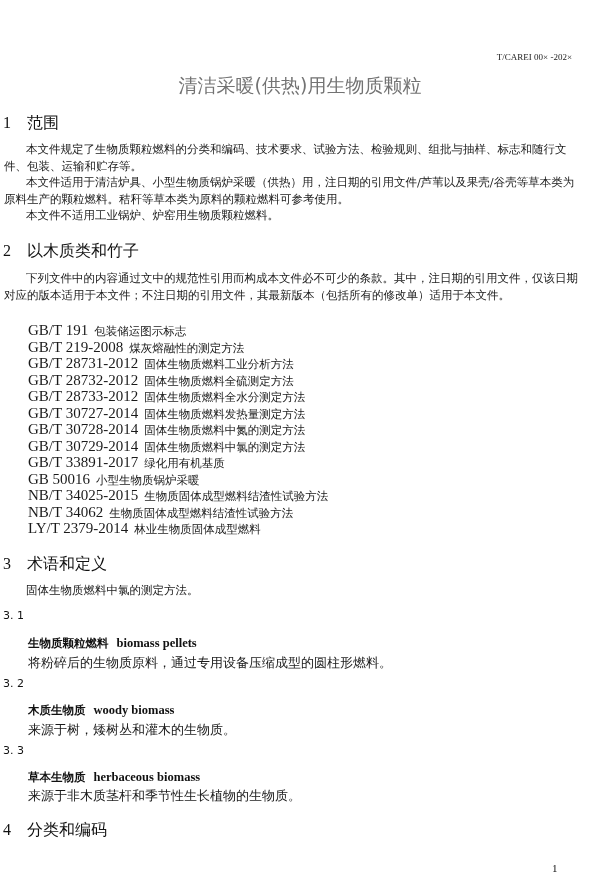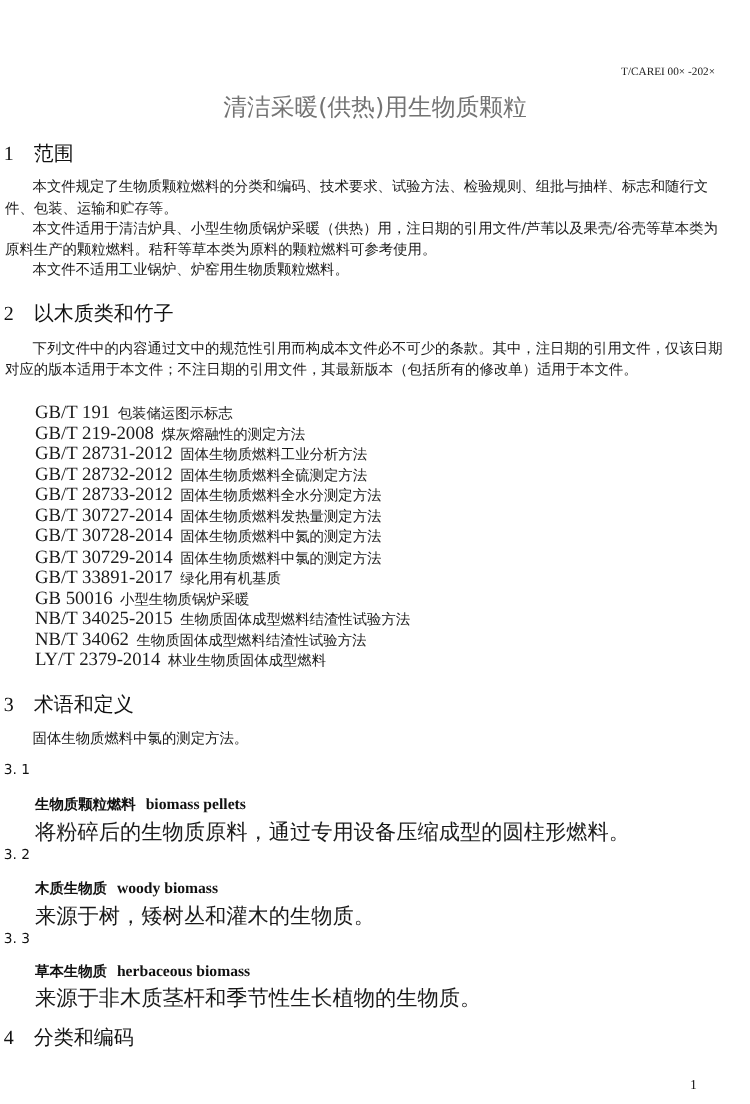--- a/index.html
+++ b/index.html
@@ -13,21 +13,21 @@
     .title { left: 0; width: 600px; text-align: center; top: 73px; font-size: 19px; font-family: "DejaVu Sans", sans-serif; color: #737373; }
     .h1 { left: 3px; font-size: 16px; font-family: Liberation Serif, serif; color: #111; }
     .h1 .num { display: inline-block; width: 24px; }
     .sub { left: 3px; font-size: 11px; font-family: "DejaVu Sans", sans-serif; color: #111; }
     .para { left: 4px; width: 576px; font-size: 11.5px; line-height: 16.5px; white-space: normal; color: #1a1a1a; }
     .para .indent { display: inline-block; width: 22px; }
     .ref { left: 28px; font-size: 11.5px; line-height: 16.5px; color: #1a1a1a; }
     .ref .code { font-family: "Liberation Serif", serif; font-size: 15px; margin-right: 6px; }
     .term { left: 28px; font-size: 11.5px; font-weight: bold; font-family: "DejaVu Sans", sans-serif; color: #111; }
     .term .en { font-family: "Liberation Serif", serif; font-size: 12.5px; margin-left: 8px; }
-    .def { left: 28px; font-size: 17px; color: #1a1a1a; }
+    .def { left: 28px; font-size: 13px; color: #1a1a1a; }
     .pagenum { left: 552px; top: 862px; font-size: 11px; font-family: "Liberation Serif", serif; }
   </style>
 </head>
 <body>
 
 <div class="abs docno">T/CAREI 00× -202×</div>
 <div class="abs title">清洁采暖(供热)用生物质颗粒</div>
 
 <div class="abs h1" style="top:113px;">
   <span class="num">1</span><span>范围</span>

